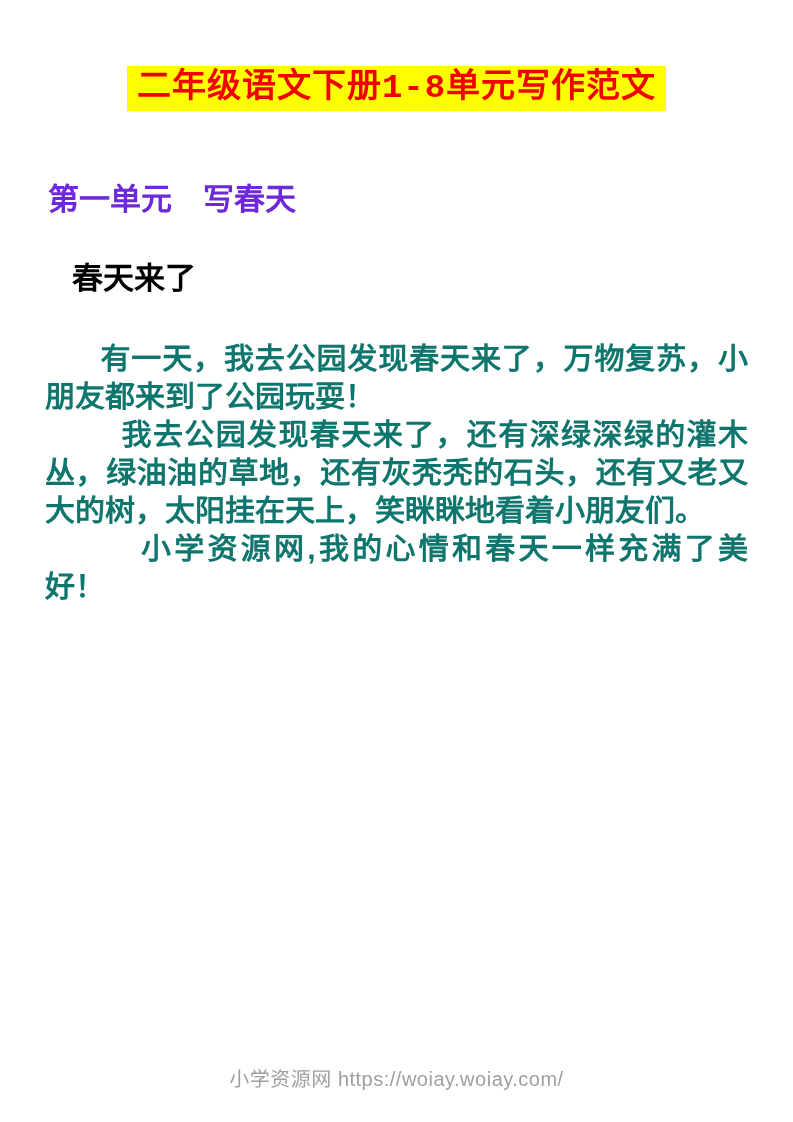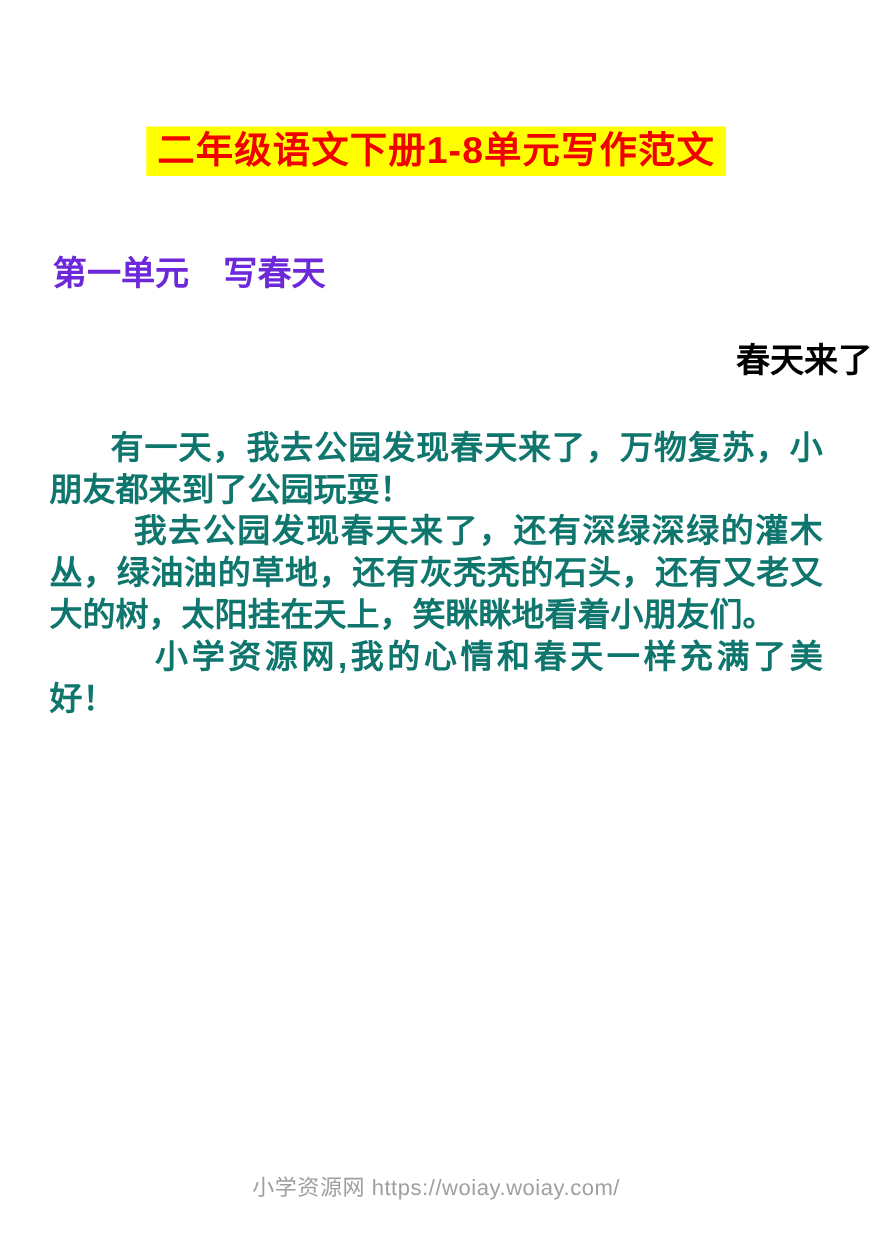--- a/index.html
+++ b/index.html
@@ -10,22 +10,23 @@
   .page {
     position: relative;
     width: 793px;
     height: 1122px;
     background: #ffffff;
     overflow: hidden;
     font-family: "Liberation Sans", sans-serif;
   }
   
   .doc-title-wrap {
-    margin-top: 115px;
+    margin-top: 66px;
     text-align: center;
+    font-family: Liberation Mono, monospace;
   }
   .doc-title {
     display: inline-block;
     background: #ffff00;
     color: #f10000;
     font-size: 34px;
     font-weight: bold;
     line-height: 45px;
     padding: 0 10px;
     letter-spacing: 1px;
@@ -34,22 +35,22 @@
   .section-heading {
     margin: 72px 0 0 48px;
     color: #6d28d9;
     font-size: 31px;
     font-weight: bold;
     line-height: 34px;
   }
   
   .essay-title-wrap {
     margin-top: 45px;
-    text-align: right;
-    padding-left: 104px; 
+    text-align: left;
+    padding-left: 72px; 
   }
   .essay-title {
     color: #000000;
     font-size: 31px;
     font-weight: bold;
     line-height: 34px;
   }
   
   .essay-body {
     margin: 44px 45px 0 45px;

